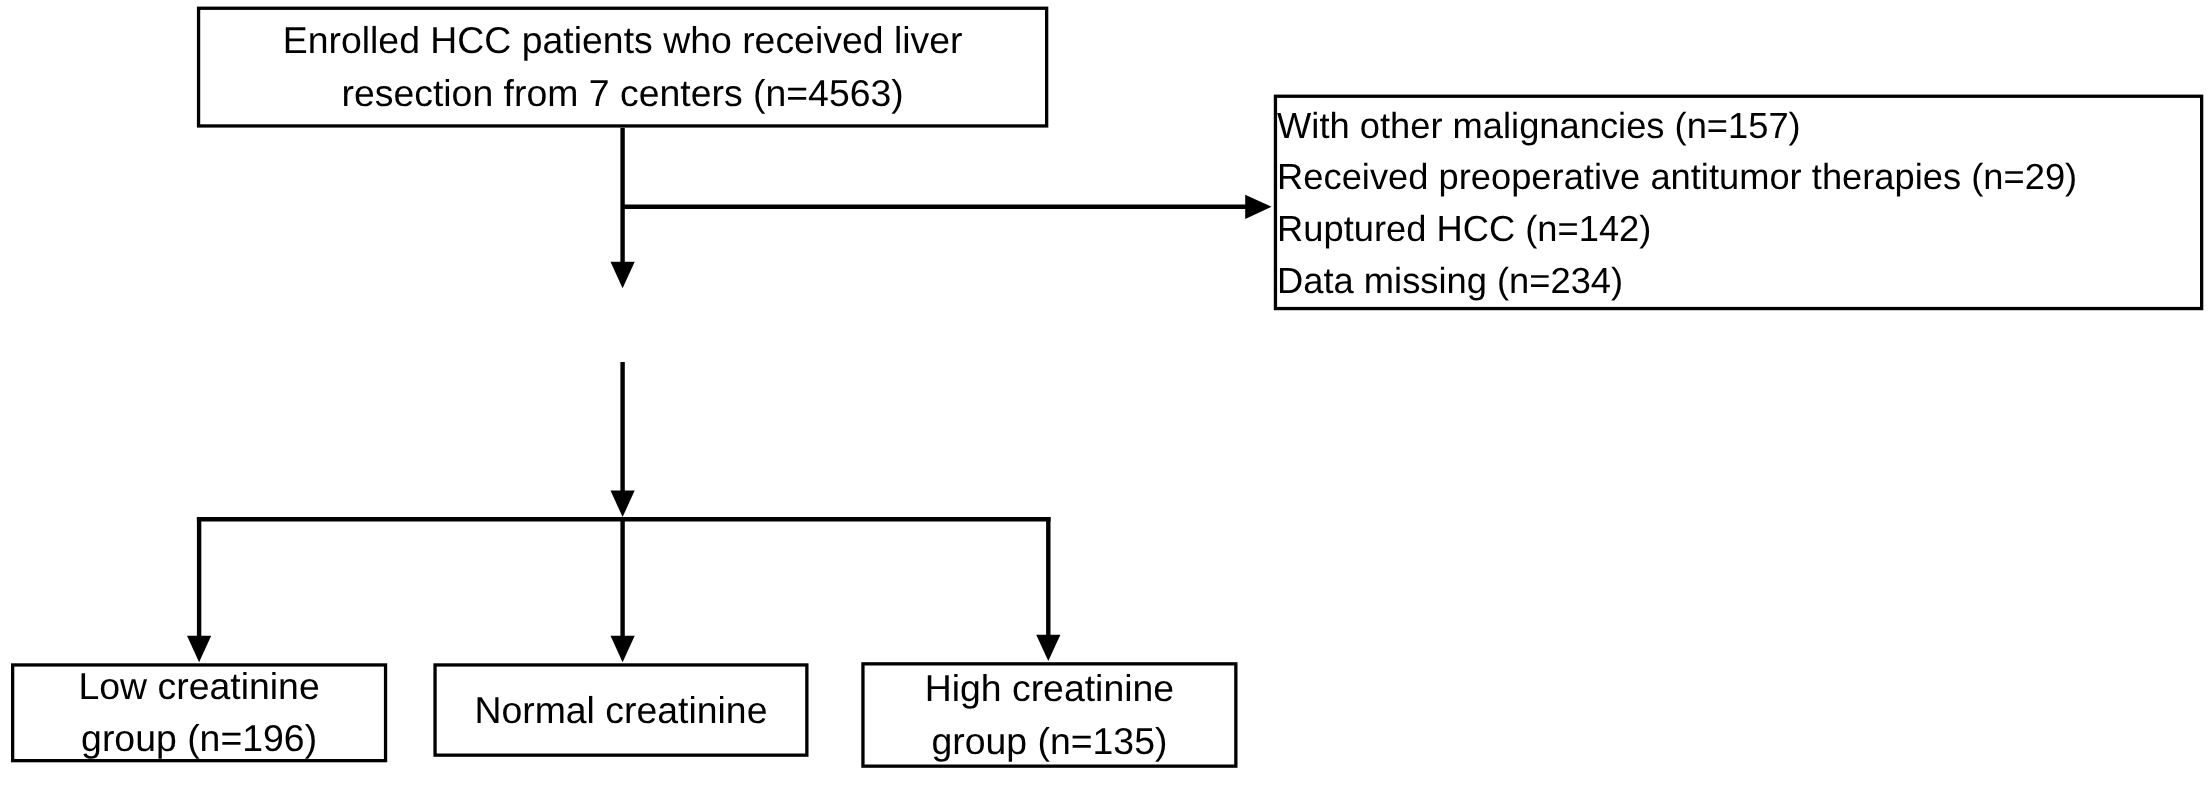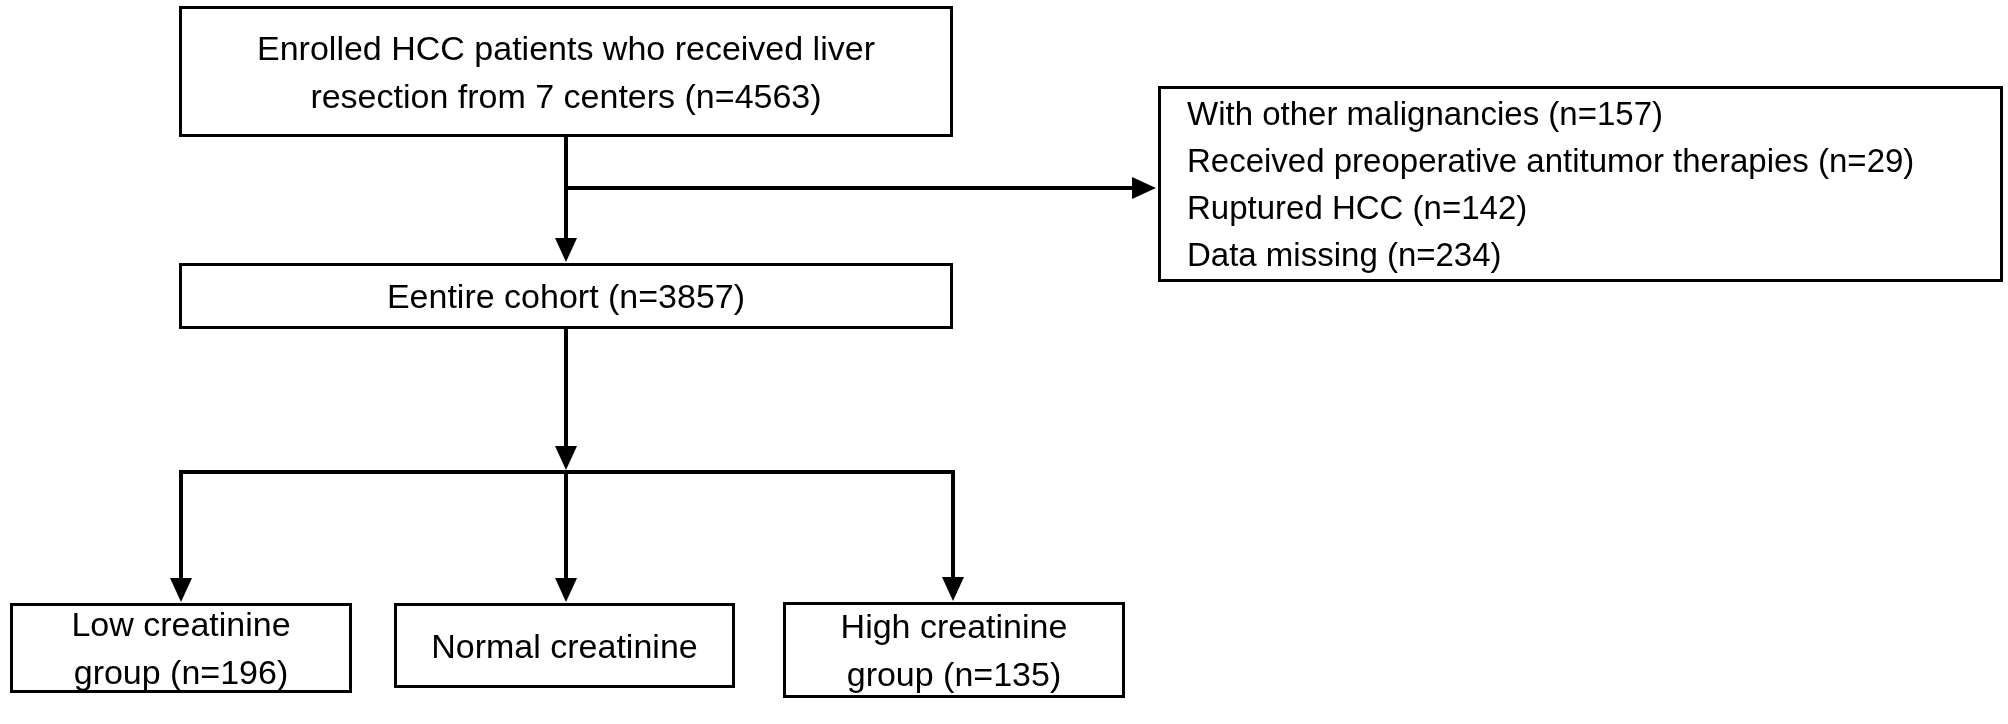--- a/index.html
+++ b/index.html
@@ -33,27 +33,26 @@
     flex-direction: column;
     justify-content: center;
     align-items: center;
     text-align: center;
   }
   .box .line {
     white-space: nowrap;
     font-size: 34px;
     line-height: 48px;
   }
-  .box-enrolled   { left: 179px; top: 6px;   width: 774px; height: 131px; }
+  .box-enrolled   { left: 179px; top: 6px;   width: 774px; height: 110px; }
   .box-cohort     { left: 179px; top: 263px; width: 774px; height: 66px;  }
   .box-exclusions {
     left: 1158px; top: 86px; width: 845px; height: 196px;
     align-items: flex-start;
     text-align: left;
-    padding-left: 26px;
   }
   .box-exclusions .line { font-size: 33px; line-height: 47px; }
   .box-low    { left: 10px;  top: 603px; width: 342px; height: 90px; }
   .box-normal { left: 394px; top: 603px; width: 341px; height: 85px; }
   .box-high   { left: 783px; top: 602px; width: 342px; height: 96px; }
   .connectors line    { stroke: #000000; stroke-width: 4; }
   .connectors polygon { fill: #000000; stroke: none; }
 </style>
 </head>
 <body>
@@ -102,23 +101,20 @@
     <div class="line">resection from 7 centers (n=4563)</div>
   </div>
 
   <div class="box box-exclusions">
     <div class="line">With other malignancies (n=157)</div>
     <div class="line">Received preoperative antitumor therapies (n=29)</div>
     <div class="line">Ruptured HCC (n=142)</div>
     <div class="line">Data missing (n=234)</div>
   </div>
 
-  <div class="box box-cohort">
-    <div class="line">Eentire cohort (n=3857)</div>
-  </div>
 
   <div class="box box-low">
     <div class="line">Low creatinine</div>
     <div class="line">group (n=196)</div>
   </div>
 
   <div class="box box-normal">
     <div class="line">Normal creatinine</div>
   </div>
 

